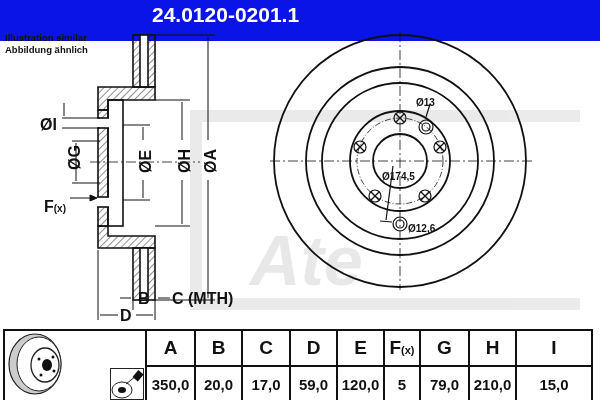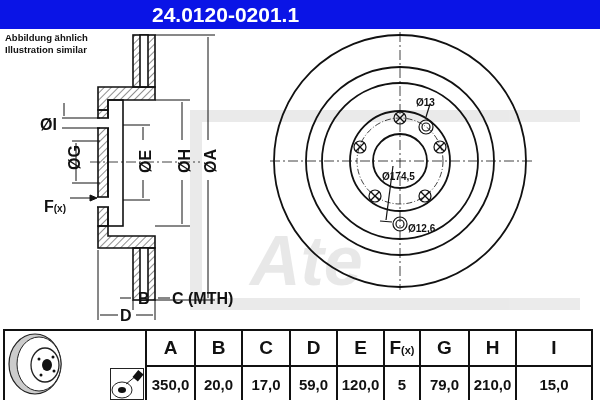--- a/index.html
+++ b/index.html
@@ -1,39 +1,39 @@
 <!DOCTYPE html>
 <html><head>
 <meta charset="utf-8">
 <style>
   html,body{margin:0;padding:0;background:#fff;}
   body{width:600px;height:400px;position:relative;overflow:hidden;font-family:"Liberation Sans",sans-serif;}
-  .header{position:absolute;left:0;top:0;width:600px;height:29px;background:#0a14e6;color:#fff;font-weight:bold;font-size:21px;}
+  .header{position:absolute;left:0;top:0;width:600px;height:41px;background:#0a14e6;color:#fff;font-weight:bold;font-size:21px;}
   .header .pn{position:absolute;left:152px;top:3px;}
   .header .code{position:absolute;left:326px;top:3px;}
   .note{position:absolute;left:5px;top:32px;font-size:9.5px;font-weight:bold;line-height:12px;color:#111;}
   svg.draw{position:absolute;left:0;top:0;}
   .lbl{font-family:"Liberation Sans",sans-serif;font-weight:bold;fill:#111;}
   table.spec{position:absolute;left:3px;top:329px;border-collapse:collapse;}
   table.spec td{border:2px solid #111;padding:0;text-align:center;font-weight:bold;color:#111;height:32px;}
   table.spec td.h{font-size:19px;}
   table.spec td.v{font-size:15px;}
   table.spec td.img{width:140px;position:relative;}
   .sup{font-size:11px;}
 </style>
 </head>
 <body>
 
 <div class="header">
   <span class="pn">24.0120-0201.1</span>
 </div>
 
 <div class="note">
+  <div>Illustration similar</div>
   <div>Abbildung ähnlich</div>
-  <div>Illustration similar</div>
 </div>
 
 <svg class="draw" width="600" height="330" viewBox="0 0 600 330">
   <defs>
     <pattern id="hatch" width="5" height="5" patternUnits="userSpaceOnUse" patternTransform="rotate(45)">
       <line x1="0" y1="0" x2="0" y2="5" stroke="#222" stroke-width="1"></line>
     </pattern>
   </defs>
 
   <g opacity="0.13">

